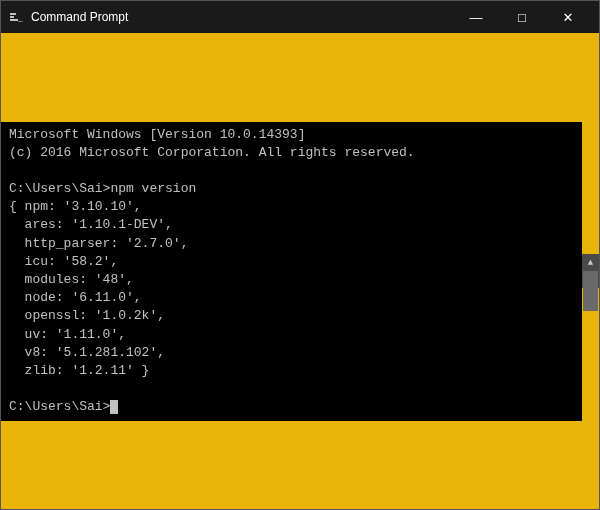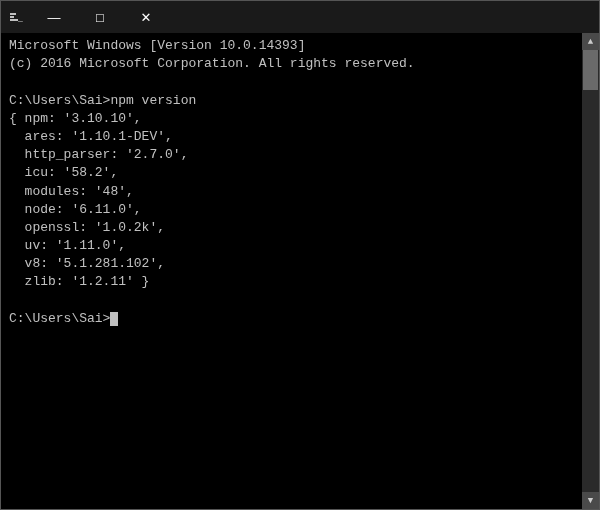--- a/index.html
+++ b/index.html
@@ -69,21 +69,22 @@
       display: flex;
       align-items: center;
       justify-content: center;
       font-family: 'Segoe UI', Arial, sans-serif;
     }
 
     .content-area {
       display: flex;
       flex: 1;
       overflow: hidden;
-      background: #c4b5fd;
+      background: #eab308;
+      align-items: center;
     }
 
     .terminal {
       flex: 1;
       background: #000000;
       color: #c0c0c0;
       font-family: 'Courier New', Courier, monospace;
       font-size: 13px;
       line-height: 1.4;
       padding: 4px 8px;
@@ -151,20 +152,21 @@
   <div class="title-bar">
     <div class="title-bar-icon">
       <svg viewBox="0 0 16 16" xmlns="http://www.w3.org/2000/svg">
         <rect width="16" height="16" fill="#1a1a1a"></rect>
         <rect x="1" y="4" width="6" height="2" fill="#c0c0c0"></rect>
         <rect x="1" y="7" width="4" height="2" fill="#c0c0c0"></rect>
         <rect x="1" y="10" width="8" height="2" fill="#c0c0c0"></rect>
         <text x="9" y="12" font-size="8" fill="#ffffff" font-family="Courier New">_</text>
       </svg>
     </div>
+    <span class="title-bar-text">Command Prompt</span>
     <div class="title-bar-controls">
       <button class="title-btn minimize">—</button>
       <button class="title-btn maximize">□</button>
       <button class="title-btn close">✕</button>
     </div>
   </div>
 
   <div class="content-area">
     <div class="terminal" id="terminal-content">Microsoft Windows [Version 10.0.14393]
 (c) 2016 Microsoft Corporation. All rights reserved.

